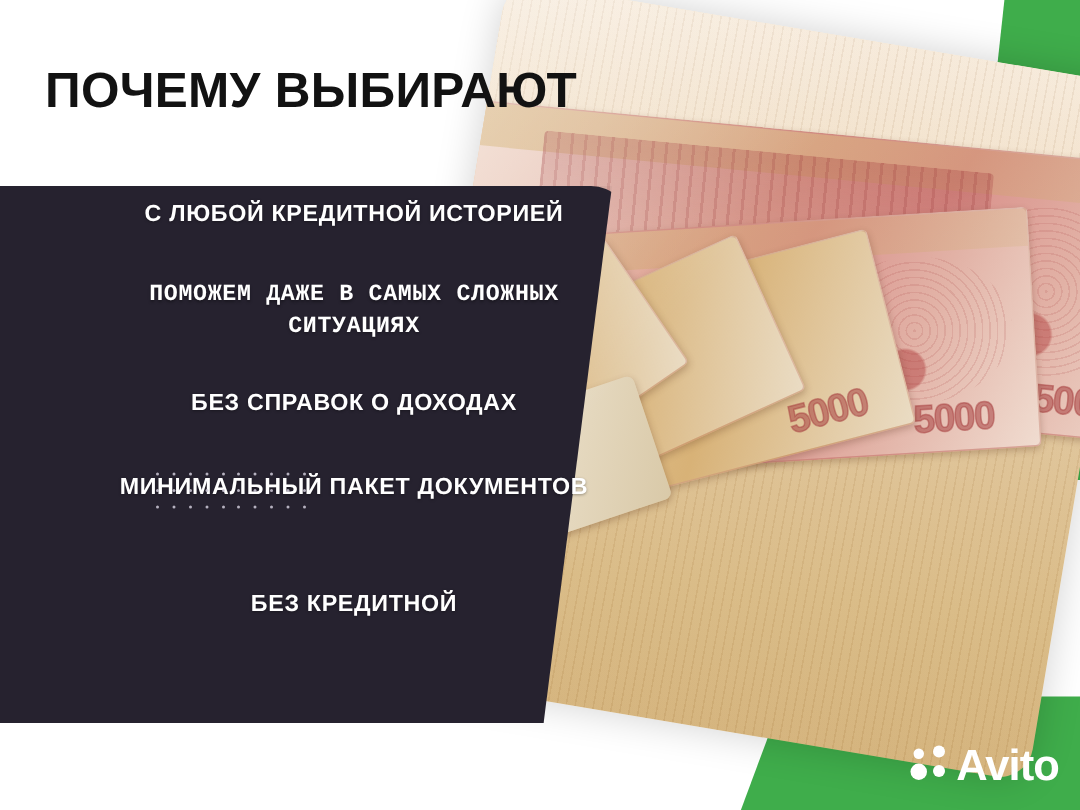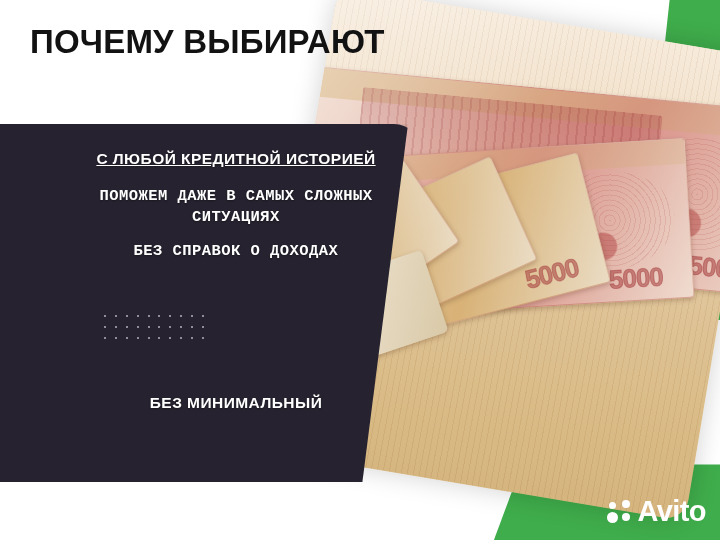--- a/index.html
+++ b/index.html
@@ -138,21 +138,21 @@
   
   .headline{
     position:absolute;left:30px;top:21px;width:420px;
     z-index:4;
     color:#121212;
     font-weight:700;
     font-size:33px;
     line-height:41px;
     letter-spacing:.2px;
   }
-  .headline div{white-space:nowrap;}
+  .headline div{white-space:nowrap;margin-top:18px;}
 
   
   .dark-card{
     position:absolute;
     left:-60px;top:124px;
     width:480px;height:358px;
     background:#26222f;
     border-radius:26px;
     z-index:3;
     clip-path:polygon(0% 0%, 97.5% 0%, 88% 100%, 0% 100%);
@@ -168,23 +168,23 @@
   }
   .bullet{
     position:absolute;
     left:0;width:100%;
     font-weight:700;
     font-size:15.5px;
     line-height:21px;
     letter-spacing:.45px;
     text-shadow:0 1px 2px rgba(0,0,0,.35);
   }
-  .b0{top:24px;text-decoration:underline;}
+  .b0{top:8px;}
   .b1{top:62px;font-family:Liberation Mono, monospace;}
-  .b2{top:117px;font-family:Liberation Mono, monospace;}
+  .b2{top:134px;}
   .b3{top:190px;}
   .b4{top:268px;}
 
   .dot-grid{
     position:absolute;
     left:100px;top:311px;
     width:108px;height:32px;
     z-index:4;
     display:grid;
     grid-template-columns:repeat(10,1fr);
@@ -195,21 +195,21 @@
     display:block;width:2px;height:2px;border-radius:50%;
     background:#cfcad8;opacity:.85;
     justify-self:center;align-self:center;
   }
 
   
   .avito{
     position:absolute;
     right:14px;bottom:14px;
     z-index:5;
-    display:flex;align-items:flex-end;gap:5px;
+    display:flex;align-items:flex-start;gap:5px;
   }
   .avito-mark{
     position:relative;width:26px;height:26px;flex:none;
   }
   .avito-mark b{position:absolute;border-radius:50%;background:#ffffff;display:block;}
   .am1{width:11px;height:11px;left:0;top:12px;}
   .am2{width:7px;height:7px;left:2px;top:2px;}
   .am3{width:8px;height:8px;left:15px;top:0px;}
   .am4{width:8px;height:8px;left:15px;top:13px;}
   .avito-word{
@@ -270,21 +270,22 @@
   <div class="headline">
     <div>ПОЧЕМУ ВЫБИРАЮТ</div>
   </div>
 
   <div class="dark-card"></div>
 
   <div class="bullets">
     <div class="bullet b0">С ЛЮБОЙ КРЕДИТНОЙ ИСТОРИЕЙ</div>
     <div class="bullet b1">ПОМОЖЕМ ДАЖЕ В САМЫХ СЛОЖНЫХ СИТУАЦИЯХ</div>
     <div class="bullet b2">БЕЗ СПРАВОК О ДОХОДАХ</div>
-    <div class="bullet b4">БЕЗ МИНИМАЛЬНЫЙ</div>
+    <div class="bullet b3">МИНИМАЛЬНЫЙ ПАКЕТ ДОКУМЕНТОВ</div>
+    <div class="bullet b4">БЕЗ КРЕДИТНОЙ</div>
   </div>
 
   <div class="dot-grid">
     <i></i>
       <i></i>
     <i></i>
       <i></i>
     <i></i>
       <i></i>
     <i></i>

